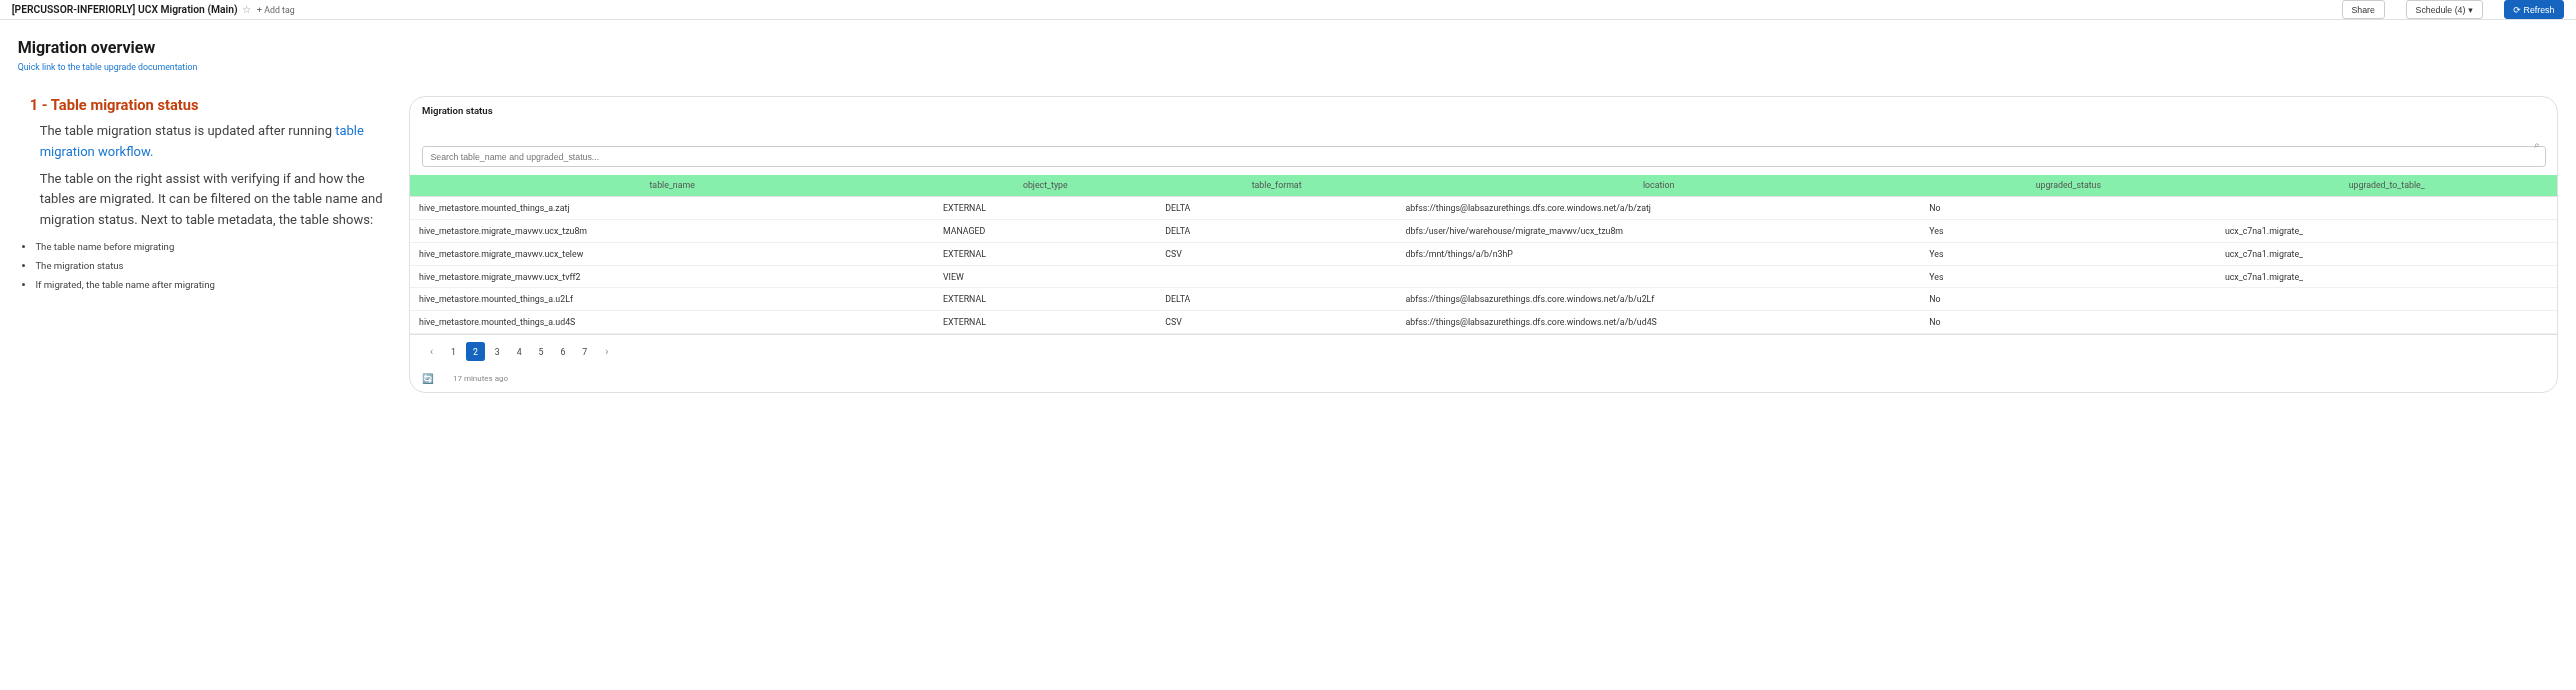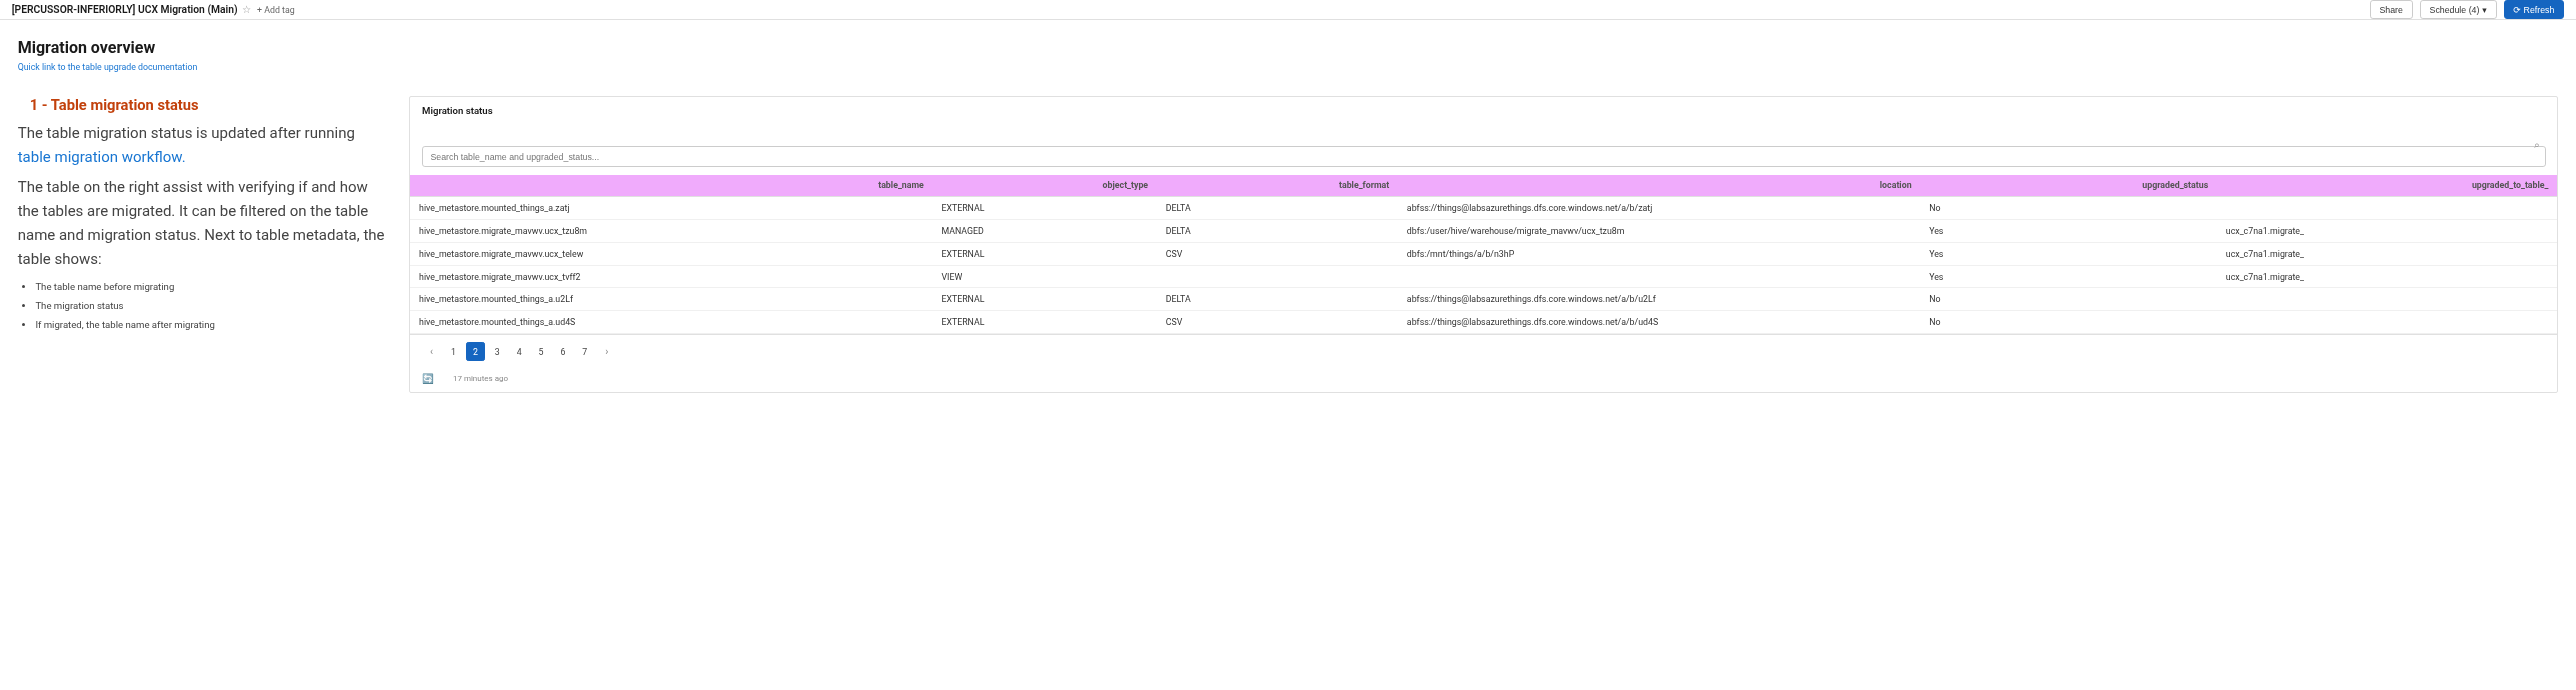--- a/index.html
+++ b/index.html
@@ -5,52 +5,52 @@
     * { box-sizing: border-box; margin: 0; padding: 0; }
     body { font-family: -apple-system, BlinkMacSystemFont, 'Segoe UI', Roboto, sans-serif; background: #fff; color: #333; font-size: 9.6px; }
 
     
     .topbar {
       display: flex; align-items: center; padding: 0 11.8px;
       height: 20px; border-bottom: 0.7px solid #e0e0e0;
       background: #fff;
     }
     .topbar-title { font-size: 10.3px; font-weight: 600; color: #1a1a1a; }
-    .topbar-actions { margin-left: auto; display: flex; gap: 7px; }
+    .topbar-actions { margin-left: auto; display: flex; gap: 21px; }
     .btn { padding: 3.7px 8.8px; border-radius: 2.9px; border: 0.7px solid #ccc; background: #fff; cursor: pointer; font-size: 8.8px; color: #333; display: flex; align-items: center; gap: 2.9px; }
     .btn-primary { background: #1565c0; color: #fff; border-color: #1565c0; }
     .star-icon { color: #999; font-size: 10.3px; margin-left: 4.4px; cursor: pointer; }
     .add-tag { color: #666; font-size: 8.8px; margin-left: 5.9px; cursor: pointer; display: flex; align-items: center; gap: 2.2px; }
 
     
     .page-content { padding: 17.7px 17.7px 0 17.7px; }
     .page-title { font-size: 16px; font-weight: 700; color: #1a1a1a; margin-bottom: 4.4px; }
     .page-link { font-size: 8.8px; color: #1976d2; cursor: pointer; text-decoration: none; }
 
     
     .main-layout { display: flex; gap: 23.6px; margin-top: 23.6px; }
 
     
     .left-panel { width: 368px; flex-shrink: 0; padding-bottom: 29px; }
     .section-title { font-size: 14.7px; font-weight: 700; color: #c2410c; margin-bottom: 7.4px; margin-left: 12px; }
-    .section-desc { font-size: 15px; color: #444; line-height: 1.6; margin-bottom: 5.9px; }
+    .section-desc { font-size: 13px; color: #444; line-height: 1.6; margin-bottom: 5.9px; margin-left: 22px; }
     .section-link { color: #1976d2; cursor: pointer; text-decoration: none; }
     .section-list { margin-left: 17.7px; margin-top: 5.9px; }
     .section-list li { font-size: 9.6px; color: #444; line-height: 2; list-style: disc; }
 
     
-    .right-panel { flex: 1; min-width: 0; border: 0.7px solid #e0e0e0; border-radius: 2px; overflow: hidden; }
+    .right-panel { flex: 1; min-width: 0; border: 0.7px solid #e0e0e0; border-radius: 16px; overflow: hidden; }
     .migration-status-header { padding: 8.8px 11.8px 5.9px; font-size: 9.6px; font-weight: 600; color: #1a1a1a; }
     .search-box { margin: 0 11.8px 7.4px; position: relative; }
     .search-box input { width: 100%; padding: 4.4px 22px 4.4px 7.4px; border: 0.7px solid #ccc; border-radius: 2.9px; font-size: 8.8px; color: #333; outline: none; margin-top: 24px; }
     .search-icon { position: absolute; right: 5.9px; top: 50%; transform: translateY(-50%); color: #888; font-size: 9.6px; }
 
     
     .data-table { width: 100%; border-collapse: collapse; font-size: 8.8px; }
-    .data-table th { background: #f0abfc; padding: 5.9px 8.8px; text-align: right; font-weight: 700; color: #555; border-bottom: 0.7px solid #e0e0e0; white-space: nowrap; }
+    .data-table th { background: #86efac; padding: 5.9px 8.8px; text-align: center; font-weight: 400; color: #555; border-bottom: 0.7px solid #e0e0e0; white-space: nowrap; }
     .data-table td { padding: 5.9px 8.8px; border-bottom: 0.7px solid #f0f0f0; color: #333; white-space: nowrap; overflow: hidden; text-overflow: ellipsis; max-width: 147px; }
     .table-wrapper { overflow-x: auto; }
 
     
     .pagination { display: flex; align-items: center; gap: 2.9px; padding: 7.4px 11.8px; border-top: 0.7px solid #e0e0e0; }
     .page-btn { width: 19px; height: 19px; display: flex; align-items: center; justify-content: center; border-radius: 2.2px; border: 0.7px solid transparent; cursor: pointer; font-size: 8.8px; color: #444; }
     .page-btn.active { background: #1565c0; color: #fff; border-color: #1565c0; }
     .page-btn.arrow { font-size: 10.3px; color: #888; }
     .page-timestamp { font-size: 8px; color: #888; display: flex; align-items: center; gap: 2.9px; margin-left: 16px; }
     .pagination-bottom { display: flex; flex-direction: column; gap: 4.4px; }

